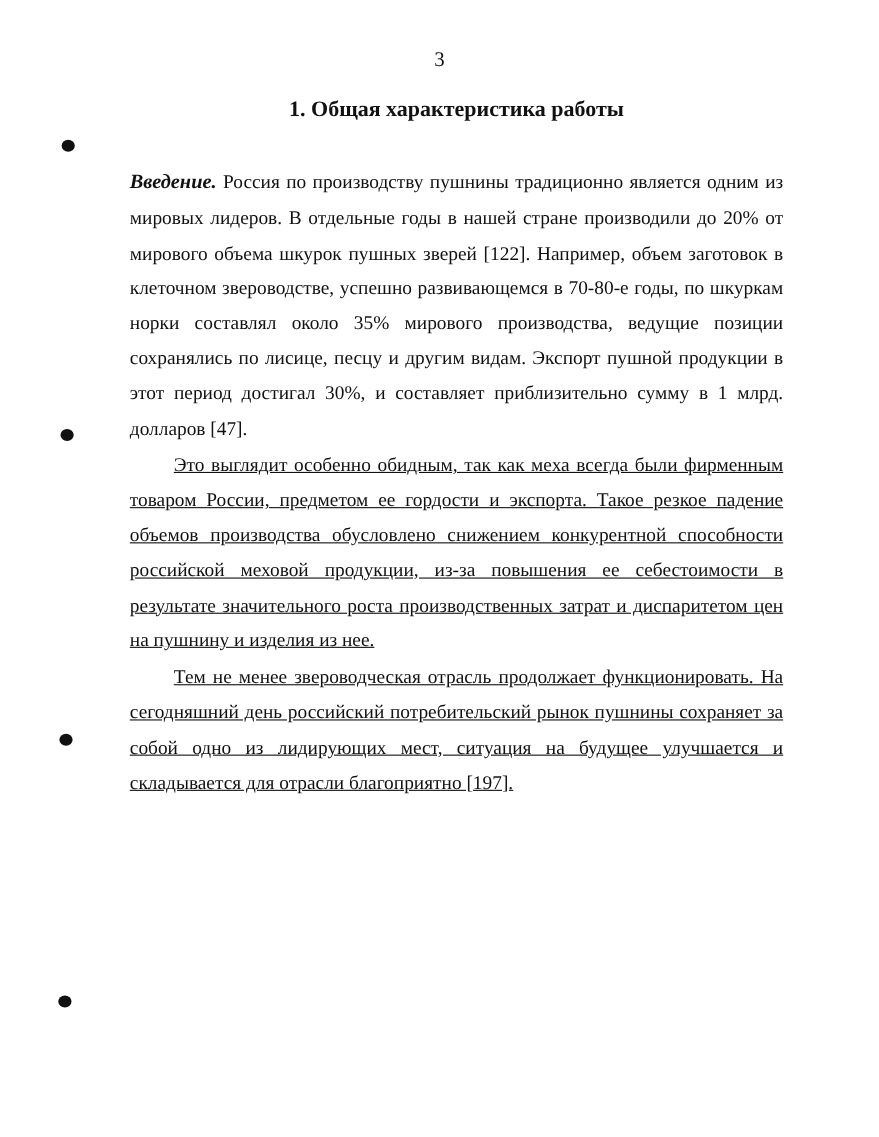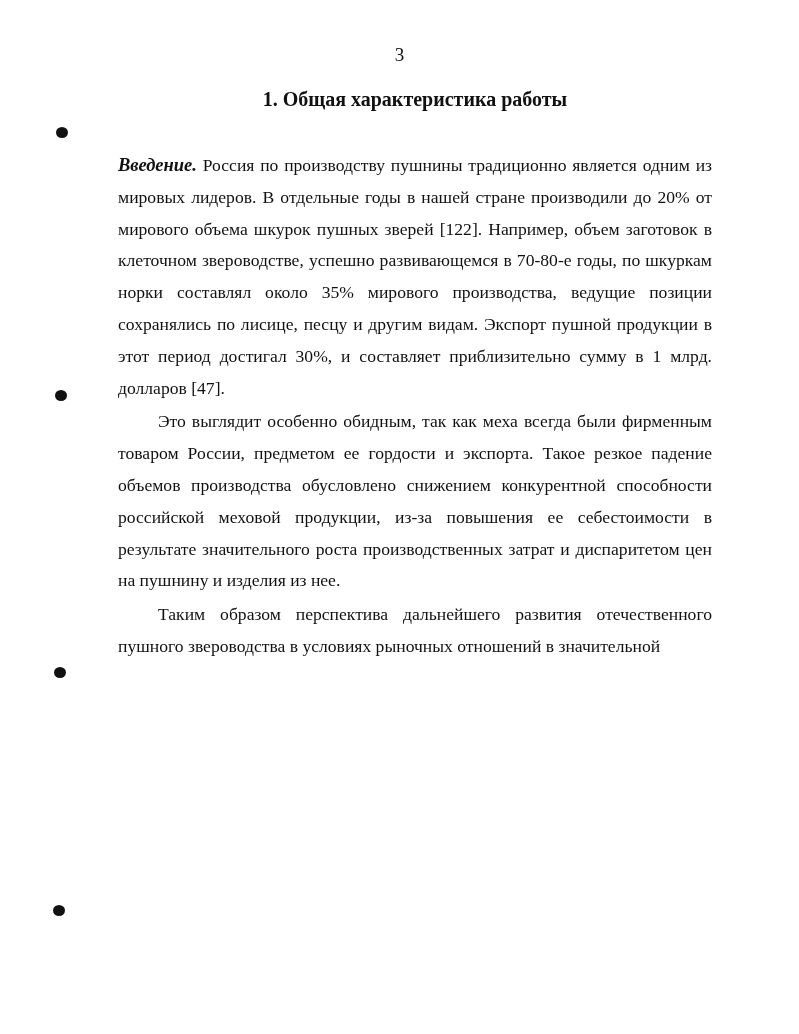--- a/index.html
+++ b/index.html
@@ -49,20 +49,21 @@
     }
     .para.first {
       text-indent: 0;
       margin-top: 28px;
     }
     .para.gap {
       margin-top: 8px;
     }
     .para.gap-sm {
       margin-top: 2px;
+      text-decoration: underline;
     }
     .lead {
       font-weight: bold;
       font-style: italic;
       font-size: 18.5px;
     }
     .hole {
       position: absolute;
       width: 12px;
       height: 11px;
@@ -88,17 +89,17 @@
 
   <h1 class="title" style="margin:0;">1. Общая характеристика работы</h1>
 
   <div class="body-text">
     <p class="para first"><span class="lead">Введение.</span><span> Россия по производству пушнины традиционно является одним из мировых лидеров. В отдельные годы в нашей стране производили до 20% от мирового объема шкурок пушных зверей [122]. Например, объем заготовок в клеточном  звероводстве, успешно развивающемся в 70-80-е годы, по шкуркам норки составлял около 35% мирового производства, ведущие позиции сохранялись по лисице, песцу и другим видам. Экспорт пушной продукции в этот период достигал 30%, и составляет приблизительно сумму в 1 млрд. долларов [47].</span></p>
 
 
     <p class="para gap-sm">Это выглядит особенно обидным, так как меха всегда были фирменным товаром России, предметом ее гордости и экспорта. Такое резкое падение объемов производства обусловлено снижением конкурентной способности российской меховой продукции, из-за повышения ее себестоимости в результате значительного роста производственных затрат и диспаритетом цен на пушнину и изделия из нее.</p>
 
 
+    <p class="para gap-sm">Тем не менее звероводческая отрасль продолжает функционировать. На сегодняшний день российский потребительский рынок пушнины сохраняет за собой одно из лидирующих мест, ситуация на будущее улучшается и складывается для отрасли благоприятно [197].</p>
 
-    <p class="para gap-sm">Таким образом перспектива дальнейшего развития отечественного пушного звероводства в условиях рыночных отношений в значительной</p>
   </div>
 
 </div>
 
 </body></html>

